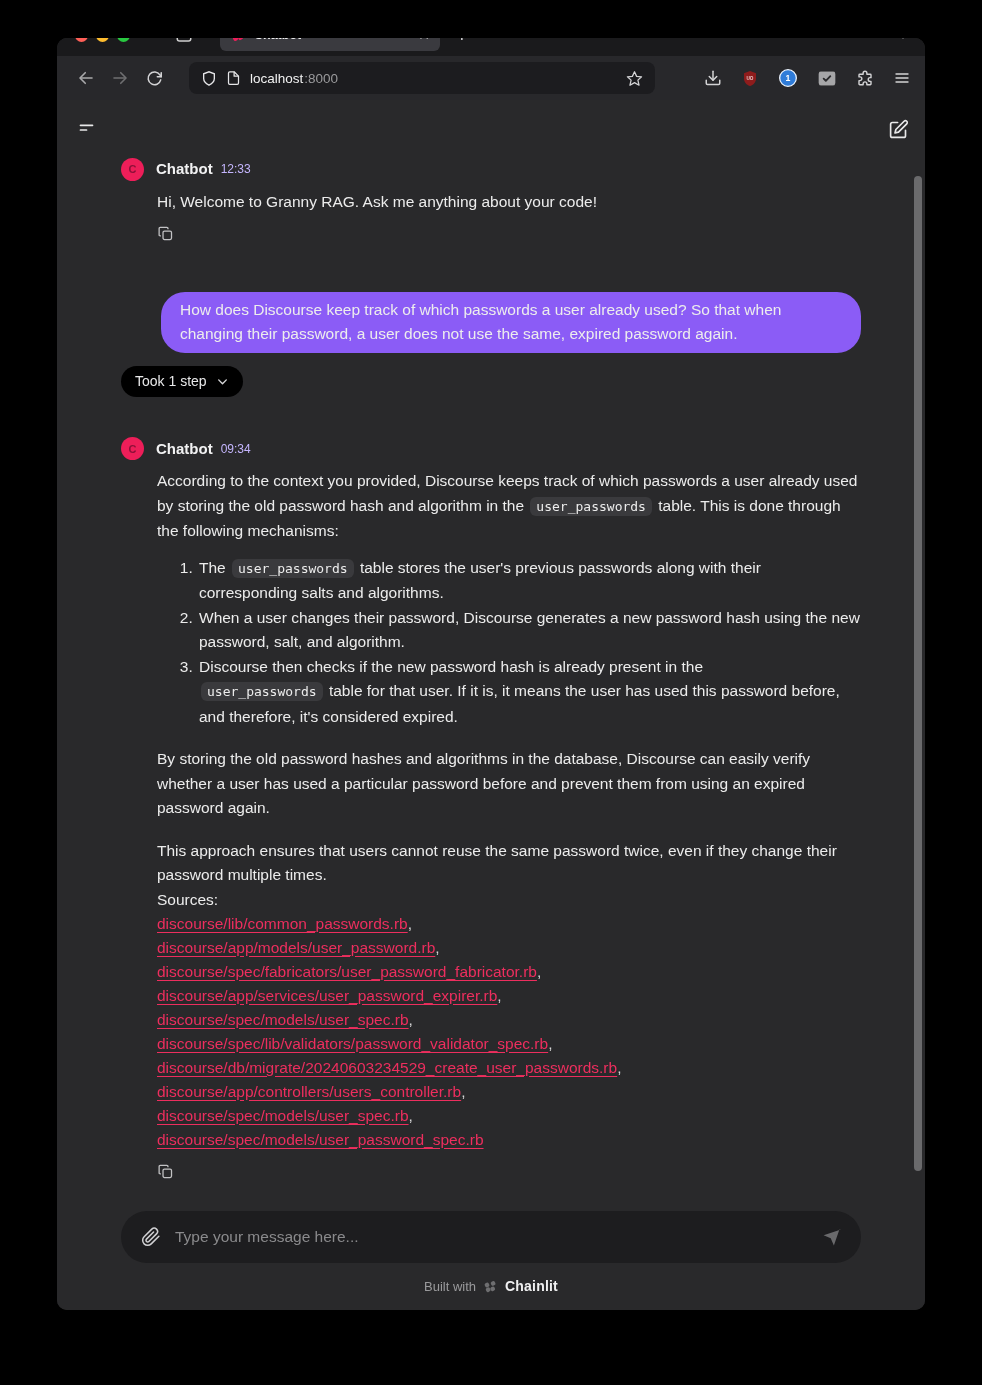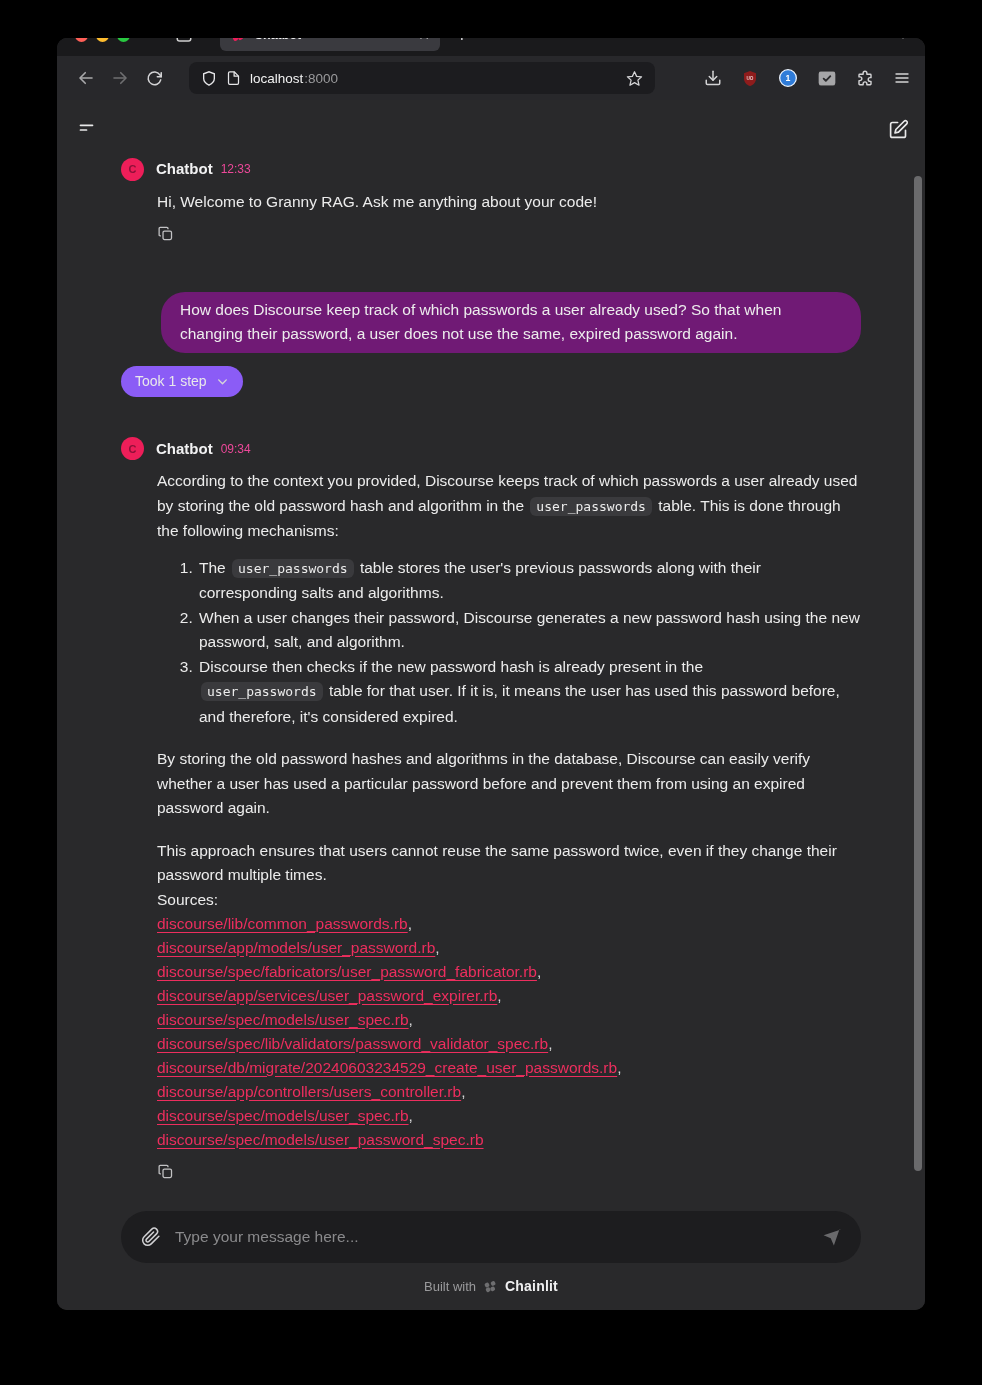--- a/index.html
+++ b/index.html
@@ -48,31 +48,31 @@
   .new-chat { right:16px; top:19px; }
   .scroll-thumb { position:absolute; right:3px; top:76px; width:8px; height:995px; background:#6A6A6C; border-radius:4px; }
   .column { width:740px; margin:0 auto; padding-top:57px; color:#ECECEC; font-size:15.5px; line-height:24.5px; }
   .msg-head { display:flex; align-items:center; gap:12px; }
   .avatar {
     width:23px; height:23px; border-radius:50%; background:#ED1E59;
     display:flex; align-items:center; justify-content:center;
     color:#8D1038; font-size:11px; font-weight:bold;
   }
   .author { font-weight:bold; font-size:15px; color:#F2F2F3; }
-  .tstamp { color:#ec4899; font-size:12px; margin-left:-4px; }
+  .tstamp { color:#c4b5fd; font-size:12px; margin-left:-4px; }
   .msg-body { padding-left:36px; margin-top:8px; }
   .copy-btn { color:#C3C3C5; margin-top:11px; display:inline-flex; padding-left:36px; }
   .user-row { display:flex; justify-content:flex-end; margin-top:42px; }
   .user-bubble {
-    background:#701a75; border-radius:24px; padding:6px 19px; max-width:700px;
+    background:#8b5cf6; border-radius:24px; padding:6px 19px; max-width:700px;
     color:#EDEDED;
   }
   .step-pill {
     margin-top:13px; display:inline-flex; align-items:center; gap:9px;
-    background:#8b5cf6; border-radius:16px; height:31px; padding:0 14px;
+    background:#000000; border-radius:16px; height:31px; padding:0 14px;
     font-size:14px; color:#E9E9EA;
   }
   .step-pill svg { color:#D6D6D8; }
   .msg2 { margin-top:40px; }
   .answer p { margin-bottom:0; }
   .answer .para { margin-top:12px; }
   .answer ol { margin:12px 0 0 0; padding-left:40px; }
   .answer ol li { padding-left:2px; }
   .code-chip {
     font-family:"DejaVu Sans Mono","Liberation Mono",monospace;

